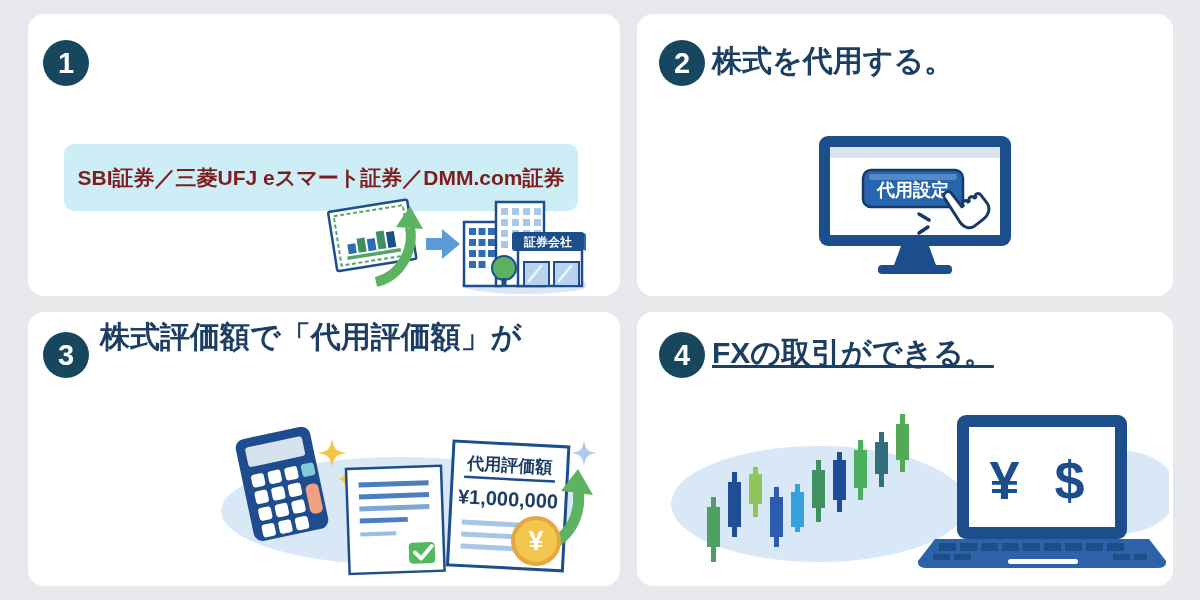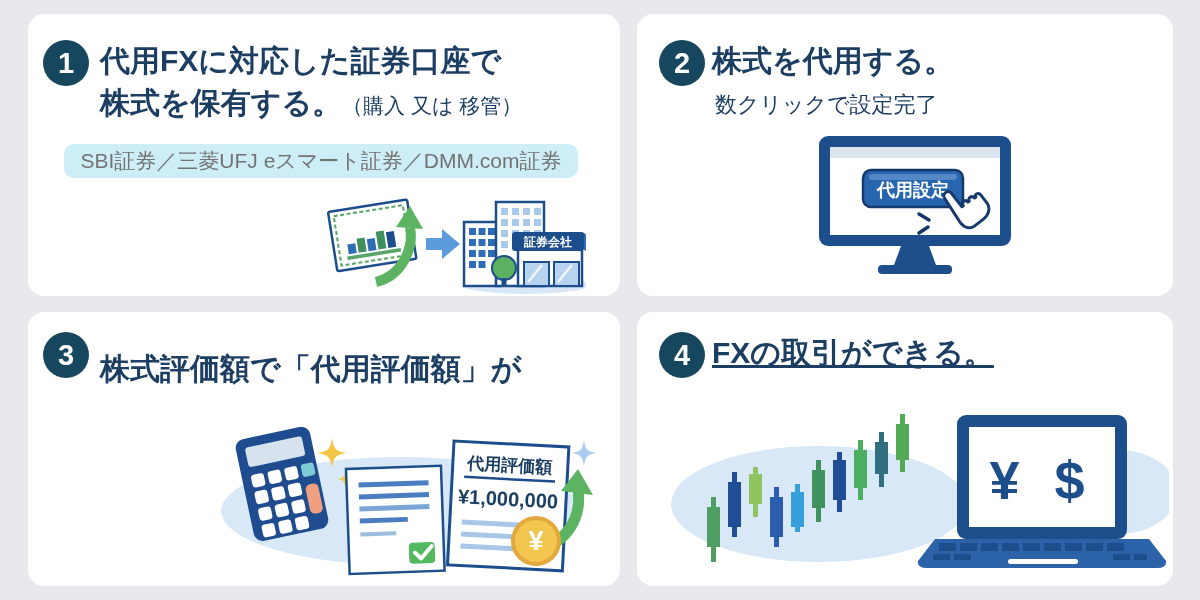--- a/index.html
+++ b/index.html
@@ -35,40 +35,36 @@
     line-height:42px;white-space:nowrap;
   }
   .note{
     font-size:21px;font-weight:400;color:#1d3e63;
   }
   .sub{
     position:absolute;
     color:#1d3e63;font-weight:400;font-size:22px;white-space:nowrap;
   }
   .brokers{
-    position:absolute;left:36px;top:130px;width:514px;height:34px;
+    position:absolute;left:36px;top:130px;width:514px;height:67px;
     background:#cdeef6;border-radius:10px;
     display:flex;align-items:center;justify-content:center;
-    font-size:21px;font-weight:400;color:#737373;white-space:nowrap;
+    font-size:21px;font-weight:700;color:#7f1d1d;white-space:nowrap;
   }
   .illo{position:absolute;}
   svg text{font-family:"Liberation Sans","DejaVu Sans",sans-serif;}
 </style>
 </head>
 <body>
 
 <div class="grid">
 
   <div class="card">
     <div class="badge" style="left:15px;top:26px;">
       <span>1</span>
-    </div>
-    <div class="title" style="left:72px;top:26px;">
-      <div><span>代用FXに対応した証券口座で</span></div>
-      <div><span>株式を保有する。</span><span class="note">（購入 又は 移管）</span></div>
     </div>
     <div class="brokers">
       <span>SBI証券／三菱UFJ eスマート証券／DMM.com証券</span>
     </div>
     <svg class="illo" style="left:290px;top:182px;" width="268" height="98" viewBox="0 0 268 98">
 
       <g transform="translate(10,16) rotate(-9)">
         <rect x="0" y="0" width="80" height="60" rx="2" fill="#ffffff" stroke="#1d4e8c" stroke-width="2.5"></rect>
         <rect x="5" y="5" width="70" height="50" fill="none" stroke="#57a468" stroke-width="2" stroke-dasharray="4 2.5"></rect>
         <rect x="14" y="35" width="8" height="10" fill="#2e6cb5"></rect>
@@ -132,21 +128,20 @@
     </svg>
   </div>
 
   <div class="card">
     <div class="badge" style="left:22px;top:26px;">
       <span>2</span>
     </div>
     <div class="title" style="left:75px;top:26px;">
       <span>株式を代用する。</span>
     </div>
-    <div class="sub" style="left:78px;top:76px;">数クリックで設定完了</div>
     <svg class="illo" style="left:178px;top:120px;" width="202" height="152" viewBox="0 0 202 152">
       <g>
         <rect x="4" y="2" width="192" height="110" rx="9" fill="#1d4e8c"></rect>
         <rect x="15" y="13" width="170" height="88" fill="#ffffff"></rect>
         <rect x="15" y="13" width="170" height="11" fill="#dce5ef"></rect>
         <path d="M86,112 L114,112 L121,131 L79,131 Z" fill="#1d4e8c"></path>
         <rect x="63" y="131" width="74" height="9" rx="4" fill="#1d4e8c"></rect>
       </g>
       <g>
         <rect x="48" y="36" width="100" height="37" rx="8" fill="#2765af" stroke="#16396b" stroke-width="2.5"></rect>
@@ -158,21 +153,21 @@
         <path d="M113,93 l-9,6"></path>
       </g>
       <path transform="translate(130,58) rotate(-38) scale(0.85)" d="M -5,6 A 5 5 0 0 1 5,6 L 5,26 L 7,26 C 7,21 14,21 14,26 L 16,26 C 16,22 23,22 23,27 L 25,27 C 25,23 31,24 31,29 L 31,40 C 31,48 24,53 16,53 L 3,53 C -4,53 -8,47 -8,40 Z" fill="#ffffff" stroke="#16396b" stroke-width="3.5" stroke-linejoin="round"></path>
     </svg>
   </div>
 
   <div class="card">
     <div class="badge" style="left:15px;top:20px;">
       <span>3</span>
     </div>
-    <div class="title" style="left:72px;top:36px;text-align:right;">
+    <div class="title" style="left:72px;top:4px;text-align:right;">
       <div><span>株式評価額で「代用評価額」が</span></div>
     </div>
     <svg class="illo" style="left:178px;top:115px;" width="394" height="152" viewBox="0 0 394 152">
       <defs>
         <path id="spark" d="M0,-1 C0.12,-0.25 0.25,-0.12 1,0 C0.25,0.12 0.12,0.25 0,1 C-0.12,0.25 -0.25,0.12 -1,0 C-0.25,-0.12 -0.12,-0.25 0,-1 Z"></path>
       </defs>
       <ellipse cx="195" cy="84" rx="180" ry="54" fill="#d9e8f7"></ellipse>
 
       <g transform="translate(28,14) rotate(-12)">
         <rect x="0" y="0" width="76" height="104" rx="9" fill="#1e4c8f"></rect>

